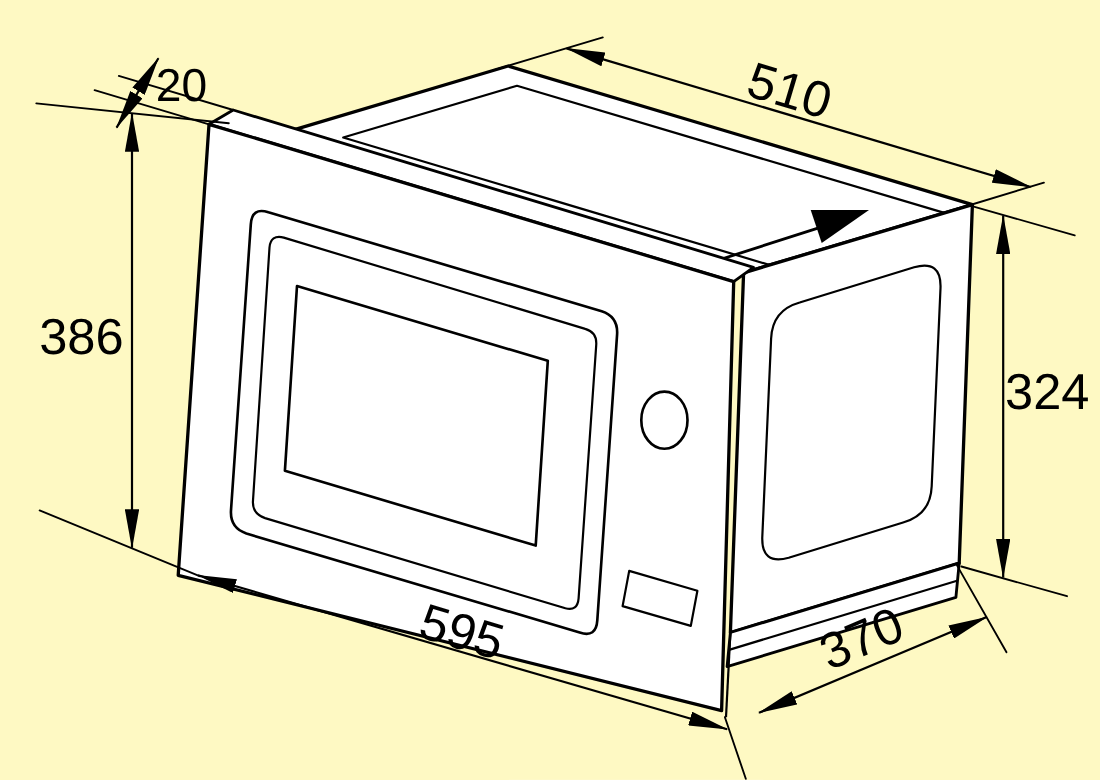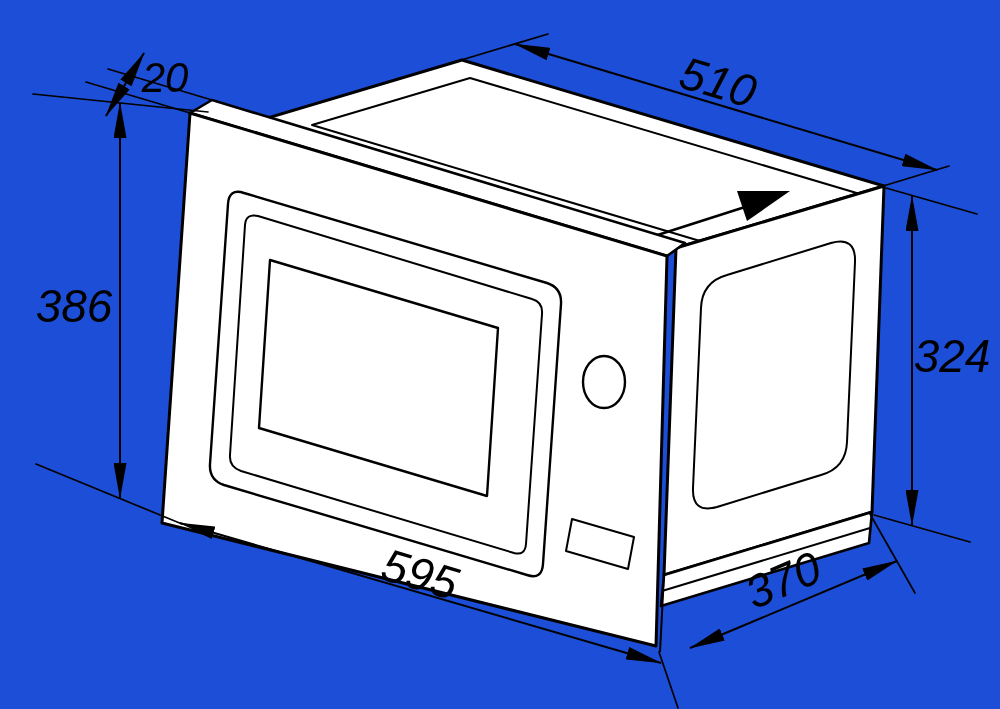--- a/index.html
+++ b/index.html
@@ -1,16 +1,16 @@
 <!DOCTYPE html>
 <html><head>
 <meta charset="utf-8">
 <style>
   html,body{margin:0;padding:0;background:#ffffff;}
-  .stage{position:relative;width:1000px;height:709px;background:#1d4ed8;overflow:hidden;font-style:italic;}
+  .stage{position:relative;width:1000px;height:709px;background:#fef9c3;overflow:hidden;}
   svg{display:block;}
   .face{fill:#ffffff;stroke:#000000;stroke-width:3;stroke-linejoin:round;}
   .face2{fill:#ffffff;stroke:#000000;stroke-width:2.6;stroke-linejoin:round;}
   .edge{fill:none;stroke:#000000;stroke-width:2.6;stroke-linejoin:round;stroke-linecap:round;}
   .detail{fill:none;stroke:#000000;stroke-width:2.4;stroke-linejoin:round;}
   .thin{fill:none;stroke:#000000;stroke-width:2;stroke-linejoin:round;}
   .ext{fill:none;stroke:#000000;stroke-width:1.7;stroke-linecap:round;}
   .dim{fill:none;stroke:#000000;stroke-width:2;}
   .solid{fill:#000000;stroke:none;}
   .dim-label{font-family:"Liberation Sans","DejaVu Sans",sans-serif;font-size:46px;fill:#000000;text-anchor:middle;}

